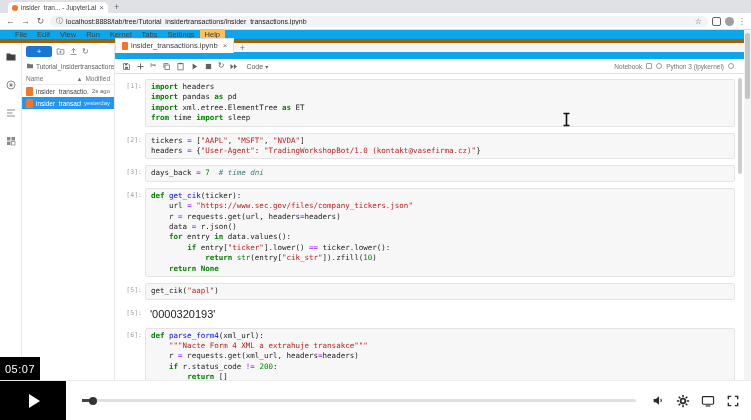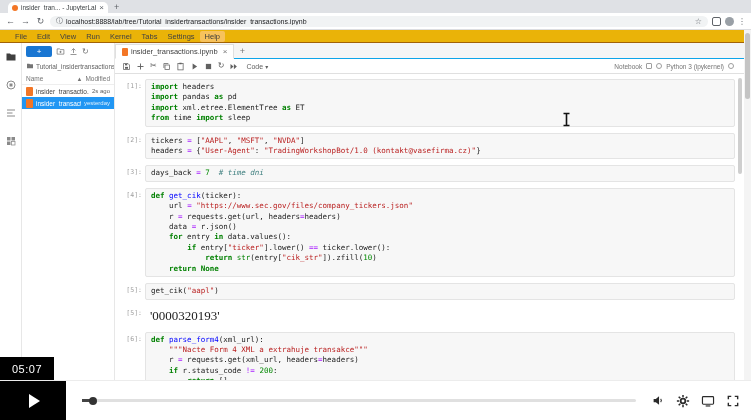--- a/index.html
+++ b/index.html
@@ -21,22 +21,22 @@
               border-bottom:1px solid #dcdde0; display:flex; align-items:center; padding:0 5px; gap:4px; }
   .nav-ic { color:#5f6368; font-size:9px; width:11px; text-align:center; flex:none; }
   .urlbar { flex:1; min-width:0; height:11px; background:#f1f3f4; border-radius:6px;
             display:flex; align-items:center; gap:3px; padding:0 6px; font-size:7px; color:#202124; }
   .url-text { flex:1; white-space:nowrap; overflow:hidden; }
   .star { font-size:8px; color:#5f6368; }
   .ext-ic { width:9px; height:9px; border:1.3px solid #5f6368; border-radius:2px; flex:none; }
   .avatar { width:9px; height:9px; border-radius:50%; background:#9aa0a6; flex:none; }
   .dots { font-size:8px; color:#5f6368; flex:none; }
   
-  .jmenubar { position:absolute; top:30px; left:0; right:0; height:13px; background:#eab308;
-              border-bottom:1px solid #a16207; display:flex; align-items:center;
+  .jmenubar { position:absolute; top:30px; left:0; right:0; height:13px; background:#0ea5e9;
+              border-bottom:4px solid #a16207; display:flex; align-items:center;
               padding-left:10px; font-size:7.5px; color:#424242; }
   .menu-item { padding:1px 5px; border-radius:2px; }
   .menu-item.hl { background:#f7c25c; color:#3a3a3a; }
   
   .activitybar { position:absolute; top:43px; left:0; bottom:0; width:22px; background:#fff;
                  border-right:1px solid #e7e7e7; display:flex; flex-direction:column;
                  align-items:center; padding-top:6px; gap:10px; }
   
   .filebrowser { position:absolute; top:43px; left:22px; bottom:0; width:93px; background:#fff;
                  border-right:1px solid #e7e7e7; font-size:6.5px; color:#616161; }
@@ -51,21 +51,21 @@
   .fb-header .nm { flex:1; }
   .caret { font-size:6px; margin-right:3px; }
   .fb-row { display:flex; align-items:center; gap:3px; padding:0 4px; height:12px; color:#424242; }
   .fb-row.sel { background:#2196f3; color:#fff; }
   .fb-fic { width:7px; height:9px; background:#f37626; border-radius:1px; flex:none; }
   .fb-name { flex:1; white-space:nowrap; overflow:hidden; }
   .fb-time { font-size:6px; opacity:.85; white-space:nowrap; }
   
   .nbarea { position:absolute; top:43px; left:115px; right:0; bottom:0; display:flex;
             flex-direction:column; background:#fff; }
-  .nb-tabbar { height:16px; background:#f5f5f5; border-bottom:1px solid #0ea5e9;
+  .nb-tabbar { height:16px; background:#f5f5f5; border-bottom:7px solid #0ea5e9;
                display:flex; align-items:flex-end; flex:none; }
   .nb-tab { height:15px; margin-bottom:-1px; background:#fff; border:1px solid #e0e0e0;
             border-bottom:1px solid #fff; display:flex; align-items:center; gap:3px;
             padding:0 6px; font-size:7.5px; color:#424242; }
   .nb-tab-ic { width:6px; height:8px; background:#f37626; border-radius:1px; flex:none; }
   .nb-tab-close { color:#757575; font-size:8px; margin-left:2px; }
   .nb-plus { width:16px; text-align:center; font-size:9px; color:#757575; align-self:center; }
   .nb-toolbar { height:15px; border-bottom:1px solid #e0e0e0; display:flex; align-items:center;
                 gap:5px; padding:0 7px; flex:none; }
   .tb-ic { display:flex; align-items:center; justify-content:center; color:#616161;
@@ -78,40 +78,40 @@
   .mini-sq { width:6px; height:6px; border:1px solid #9e9e9e; border-radius:1px; flex:none; }
   .kstat { width:6px; height:6px; border:1px solid #9e9e9e; border-radius:50%; flex:none; }
   
   .nb-content { flex:1; overflow:hidden; padding:5px 16px 0 2px; position:relative; }
   .cell { display:flex; margin-bottom:6px; }
   .prompt { width:28px; flex:none; text-align:right; padding:3px 3px 0 0;
             font-family:"DejaVu Sans Mono", monospace; font-size:6.5px; color:#9e9e9e; }
   .cellinput { flex:1; background:#f7f7f7; border:1px solid #e4e4e4; border-radius:2px;
                padding:2px 5px; font-family:"DejaVu Sans Mono", monospace; font-size:7.5px;
                line-height:10.4px; color:#212121; overflow:hidden; }
-  .celloutput { flex:1; padding:2px 5px; font-family:Liberation Serif, serif;
-                font-size:13px; color:#212121; }
+  .celloutput { flex:1; padding:2px 5px; font-family:Liberation Sans, sans-serif;
+                font-size:11px; color:#212121; }
   .cl { white-space:pre; }
   .tk-kw { color:#008000; font-weight:bold;margin-top:8px; }
   .tk-str { color:#ba2121; }
   .tk-com { color:#408080; font-style:italic; }
   .tk-num { color:#008800; }
   .tk-fn { color:#0000ff; }
   .tk-op { color:#aa22ff; }
   .tk-bi { color:#008000; }
   .tk-pl { color:#212121; }
   
   .page-scrollbar { position:absolute; right:0; top:30px; bottom:40px; width:7px;
                     background:#f4f4f4; z-index:5; }
   .page-thumb { position:absolute; top:3px; left:1px; width:5px; height:66px;
                 background:#c4c4c4; border-radius:3px; }
   .nb-sb { position:absolute; right:9px; top:78px; width:4px; height:96px;
            background:#cfcfcf; border-radius:2px; z-index:6; }
   
-  .vid-time { position:absolute; left:0; top:357px; width:54px; height:23px; background:#000;
+  .vid-time { position:absolute; left:0; top:357px; width:40px; height:23px; background:#000;
               color:#fff; font-size:11px; display:flex; align-items:center; justify-content:center;
               z-index:20; letter-spacing:.5px; }
   .vid-bar { position:absolute; left:0; right:0; bottom:0; height:40px; background:#fff;
              border-top:1px solid #ececec; display:flex; align-items:center; z-index:21; }
   .vid-play { width:66px; height:40px; background:#000; flex:none; display:flex;
               align-items:center; justify-content:center; }
   .tri { width:0; height:0; border-left:11px solid #fff; border-top:7px solid transparent;
          border-bottom:7px solid transparent; margin-left:3px; }
   .vid-track { flex:1; height:3px; background:#e0e0e0; border-radius:2px; margin:0 16px;
                position:relative; }

